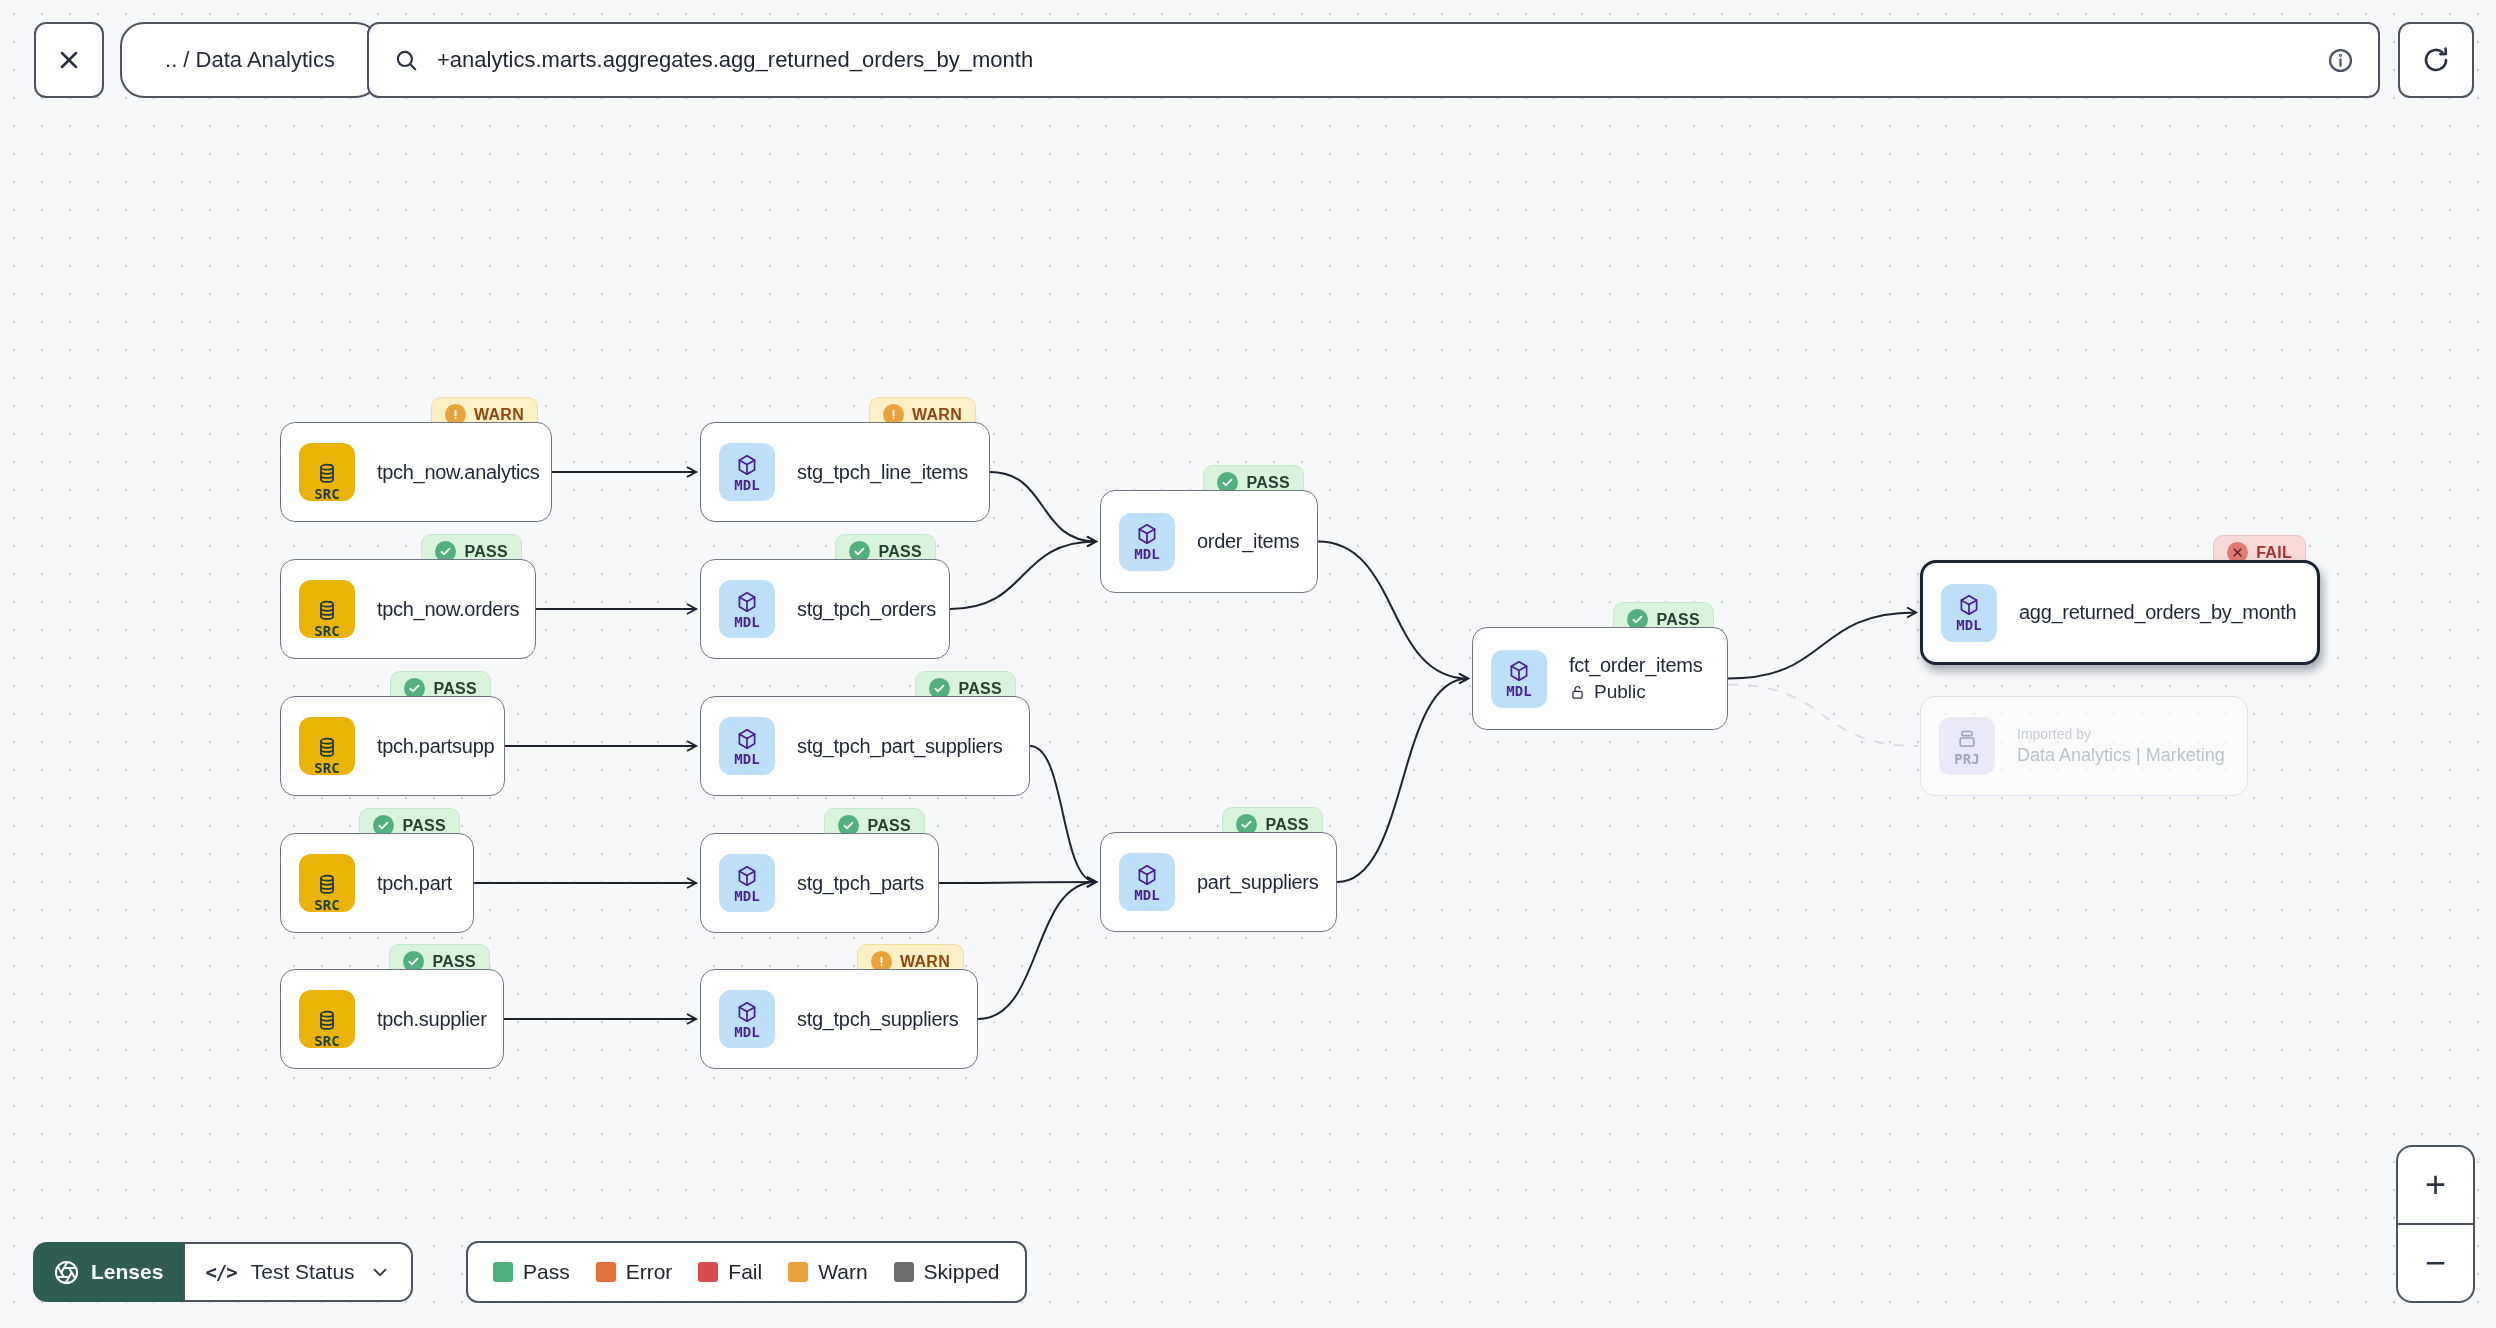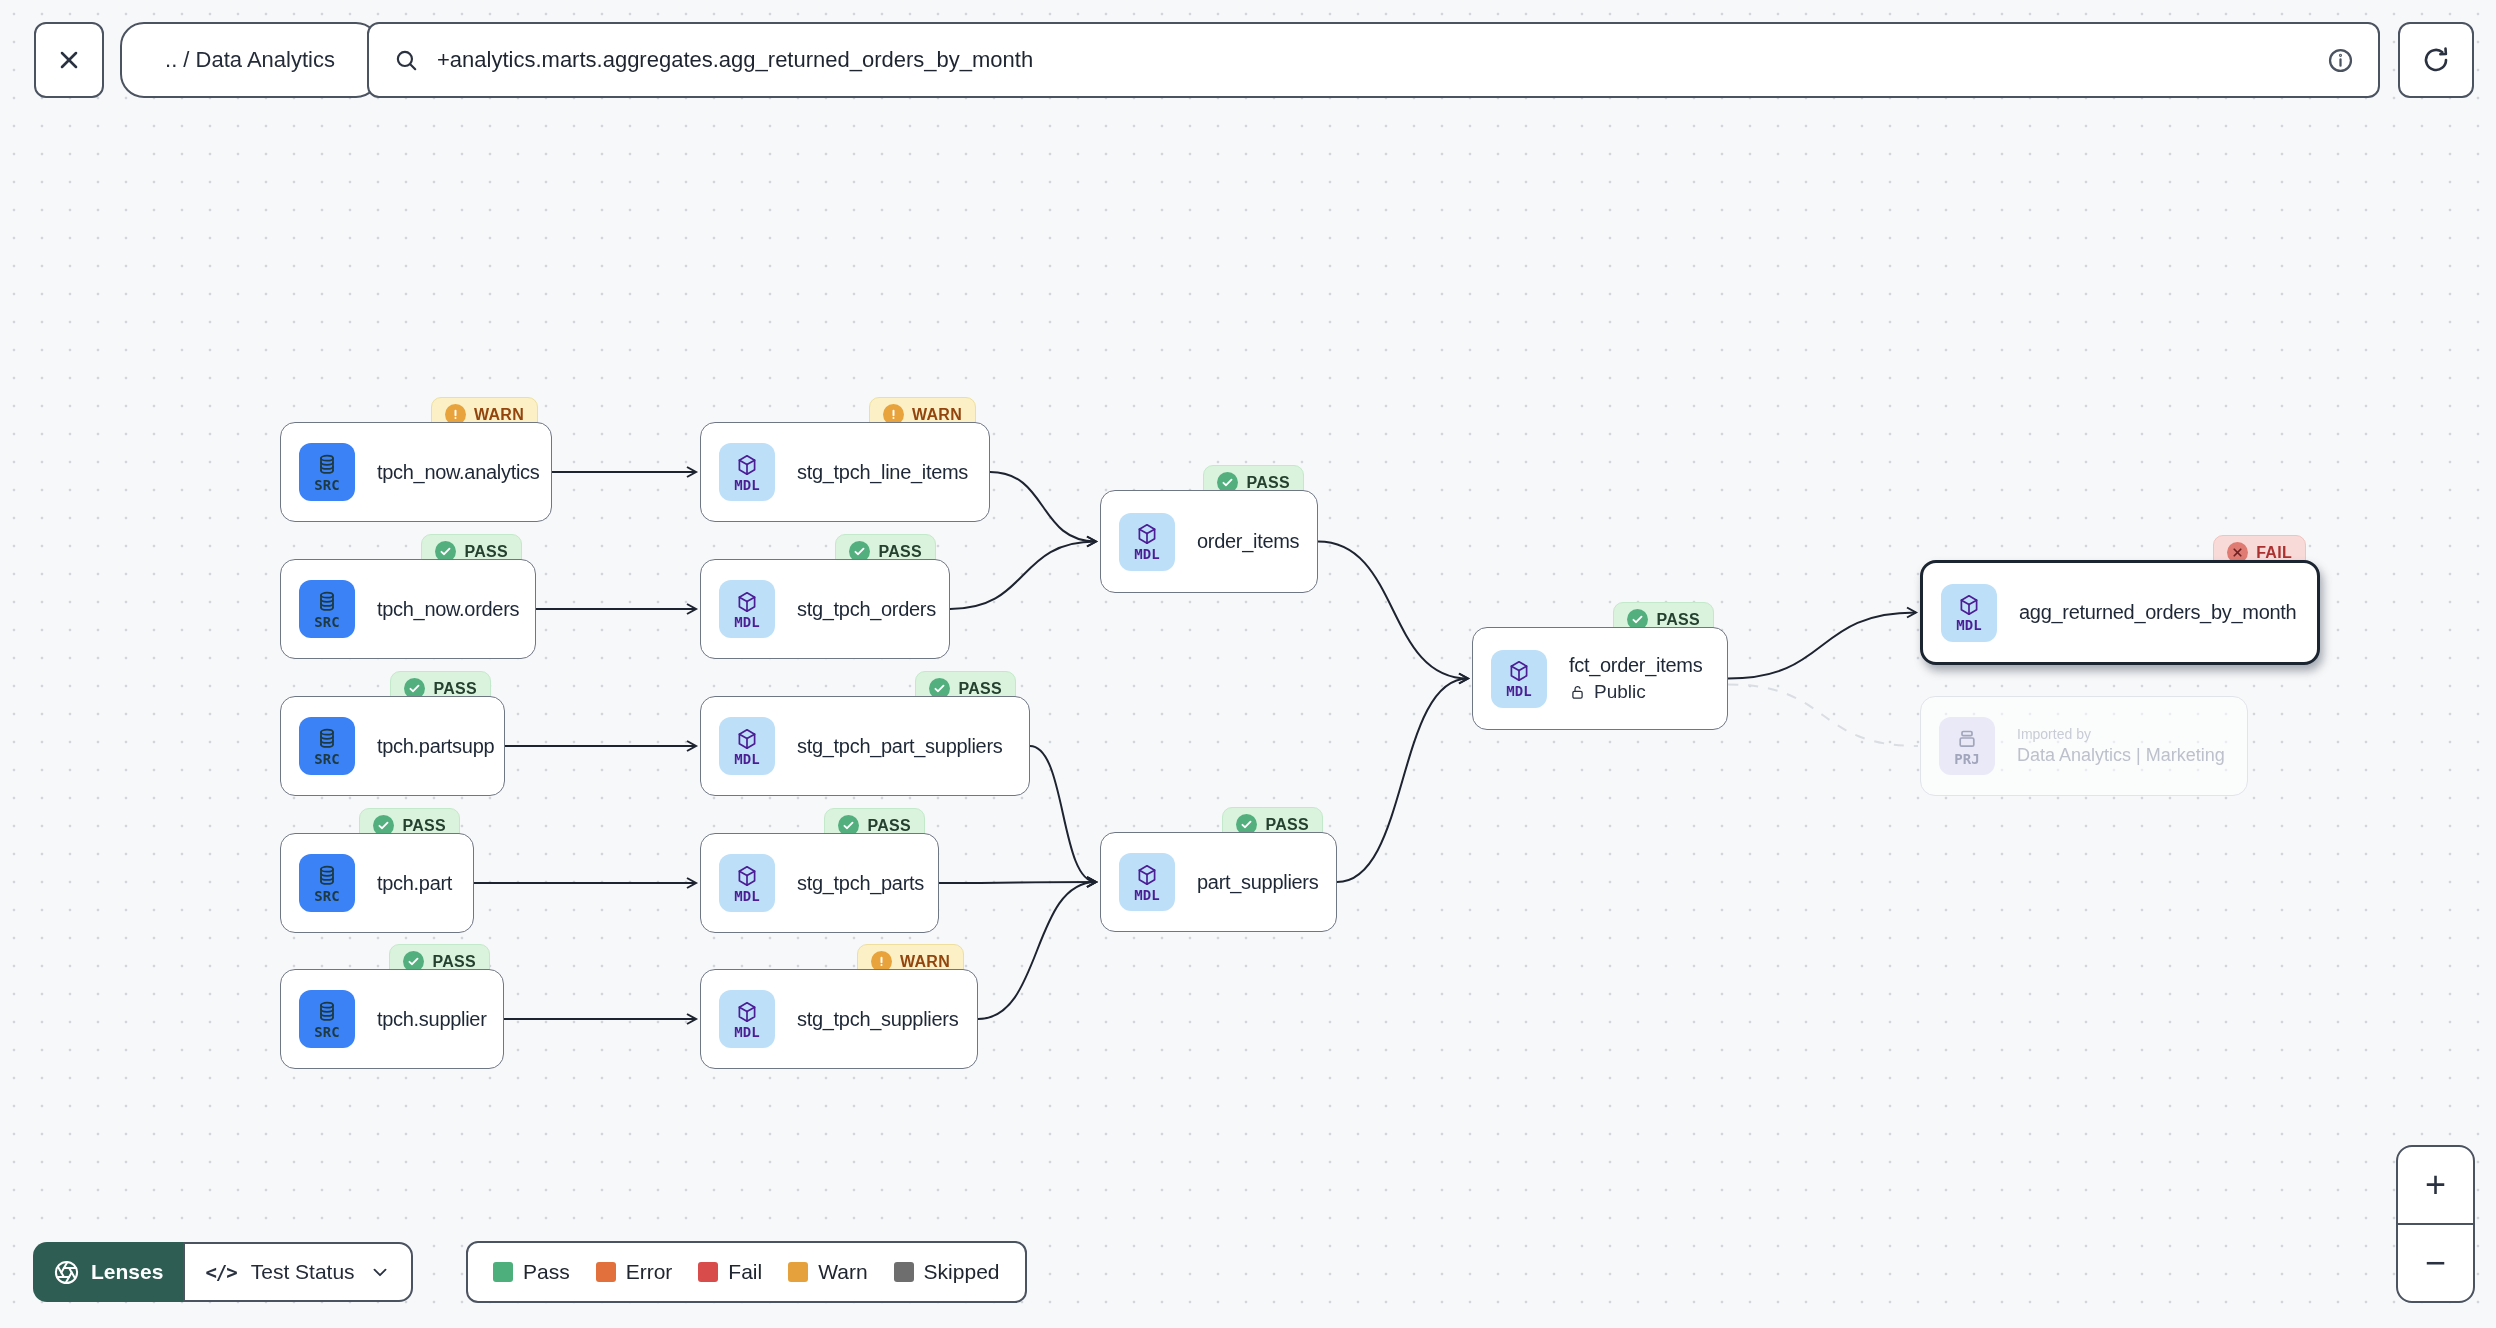--- a/index.html
+++ b/index.html
@@ -36,21 +36,21 @@
     border:1.5px solid #6f7684;border-radius:15px;
     display:flex;align-items:center;padding:0 14px 0 18px;gap:22px;height:100%;
   }
   .node-box.selected{border:3.5px solid #1b2431;border-radius:16px;box-shadow:3px 6px 10px rgba(62,72,90,.45);}
   .chip{
     width:56px;height:58px;border-radius:12px;flex:0 0 auto;
     display:flex;flex-direction:column;align-items:center;justify-content:center;gap:1px;
   }
   .chip svg{width:24px;height:24px;}
   .chip-label{font:700 14px "DejaVu Sans Mono",monospace;line-height:1;}
-  .chip-SRC{background:#3b82f6;color:#1e3a40;}
+  .chip-SRC{background:#eab308;color:#1e3a40;justify-content:flex-end;}
   .chip-MDL{background:#bde0f8;color:#4c1d95;}
   .chip-PRJ{background:#e9e9f7;color:#a2a6bc;}
   .node-text{display:flex;flex-direction:column;justify-content:center;}
   .title{font-size:20px;font-weight:500;color:#1d2736;white-space:nowrap;letter-spacing:-.3px;}
   .sub{display:flex;align-items:center;gap:8px;font-size:19px;color:#27303f;margin-top:4px;}
   .sub svg{width:17px;height:17px;}
   .ghost .node-box{border-color:#e2e4eb;background:rgba(255,255,255,.55);}
   .ghost .g1{font-size:14px;color:#c9ccd6;white-space:nowrap;}
   .ghost .g2{font-size:18px;color:#bdc1cc;white-space:nowrap;margin-top:3px;}
   

